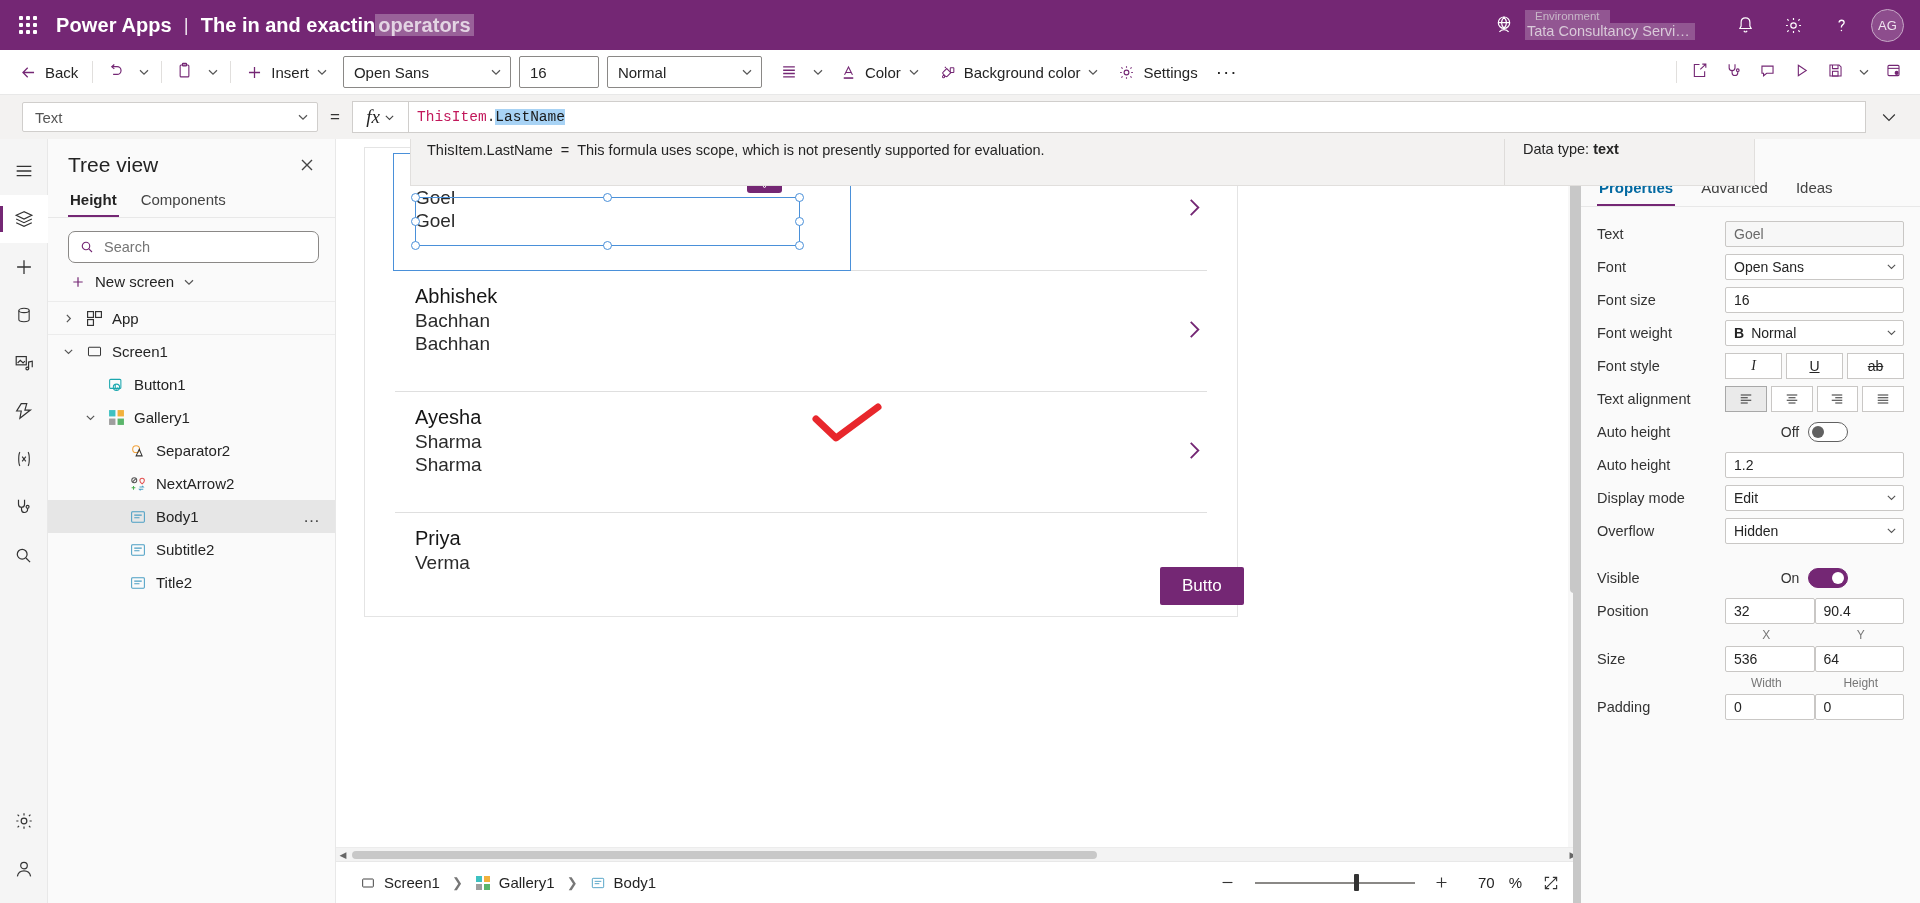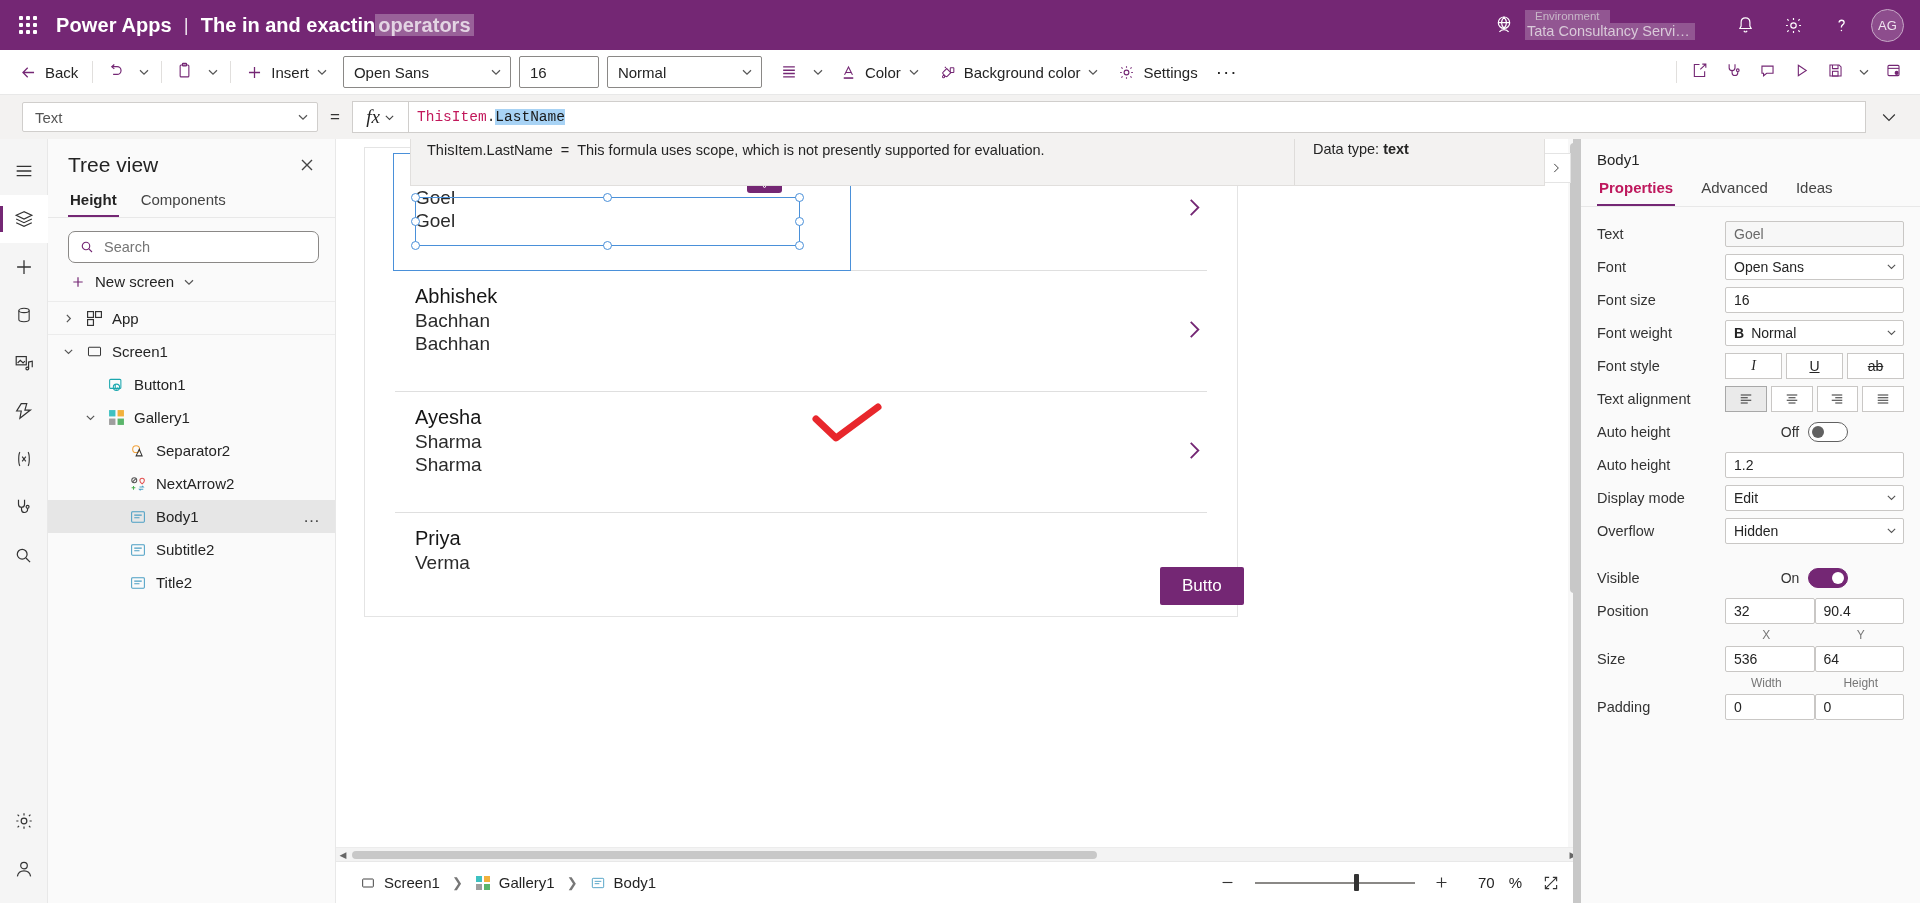--- a/index.html
+++ b/index.html
@@ -71,21 +71,21 @@
   .fx-btn .fxi { font-style:italic; font-family:"Liberation Serif", serif; font-size:19px; }
   .fx-input { flex:1; height:32px; border:1px solid #d0cecc; background:#fff; display:flex; align-items:center;
               padding:0 8px; font-family:"Liberation Mono", monospace; font-size:14.5px; }
   .fx-thisitem { color:#c2185b; }
   .fx-dot { color:#333; }
   .fx-sel { background:#a8d3f5; color:#1a1a1a; }
   .fx-expand { width:46px; height:32px; display:flex; align-items:center; justify-content:center;
                cursor:pointer; color:#333; }
 
   
-  .fx-tip { position:absolute; left:410px; top:133px; width:1135px; height:53px; background:#f3f2f1;
+  .fx-tip { position:absolute; left:410px; top:133px; width:1345px; height:53px; background:#f3f2f1;
             border:1px solid #e1dfdd; border-top:none; display:flex; z-index:25; }
   .fx-tip-left { flex:1; display:flex; align-items:flex-start; padding:8px 14px 0 16px; gap:8px;
                  font-size:14.5px; line-height:1.32; }
   .fx-tip-name { color:#242424; white-space:nowrap; }
   .fx-tip-eq { color:#242424; }
   .fx-tip-msg { color:#242424; }
   .fx-tip-right { width:250px; border-left:1px solid #dedcda; padding:8px 0 0 18px; font-size:14.5px; }
   .fx-tip-right b { font-weight:bold; }
 
   
@@ -170,21 +170,21 @@
   
   .props { width:340px; flex:0 0 340px; background:#fafafa; border-left:1px solid #e8e8e8;
            display:flex; flex-direction:column; position:relative; }
   .props-splitter { position:absolute; left:-8px; top:0; bottom:0; width:8px; background:#c8c8c8; cursor:col-resize; }
   .props-collapse { position:absolute; left:-40px; top:14px; width:30px; height:30px; background:#fff;
                     border:1px solid #e4e4e4; display:flex; align-items:center; justify-content:center;
                     cursor:pointer; color:#333; }
   .props-name { padding:12px 16px 7px; font-size:15px; color:#242424; }
   .props-tabs { display:flex; gap:24px; padding:0 16px; border-bottom:1px solid #e8e8e8; }
   .props-tab { padding:4px 2px 10px; font-size:15px; color:#444; cursor:pointer; position:relative; }
-  .props-tab.active { color:#be185d; font-weight:600; }
+  .props-tab.active { color:#0369a1; font-weight:600; }
   .props-tab.active::after { content:""; position:absolute; left:0; right:0; bottom:0; height:2.5px; background:#742774; }
   .props-body { flex:1; overflow:hidden; padding-top:10px; }
   .prow { display:flex; align-items:center; height:33px; padding:0 16px; gap:10px; }
   .plabel { width:118px; flex:0 0 118px; font-size:14.5px; color:#333; }
   .pctl { flex:1; display:flex; align-items:center; justify-content:flex-end; gap:8px; }
   .pinput { width:100%; height:26px; border:1px solid #c9c7c5; background:#fff; border-radius:2px;
             display:flex; align-items:center; padding:0 8px; font-size:14px; color:#242424; }
   .pinput.readonly { background:#f7f7f7; color:#6a6a6a; }
   .pselect { width:100%; height:26px; border:1px solid #c9c7c5; background:#fff; border-radius:2px;
              display:flex; align-items:center; justify-content:space-between; padding:0 6px 0 8px;

